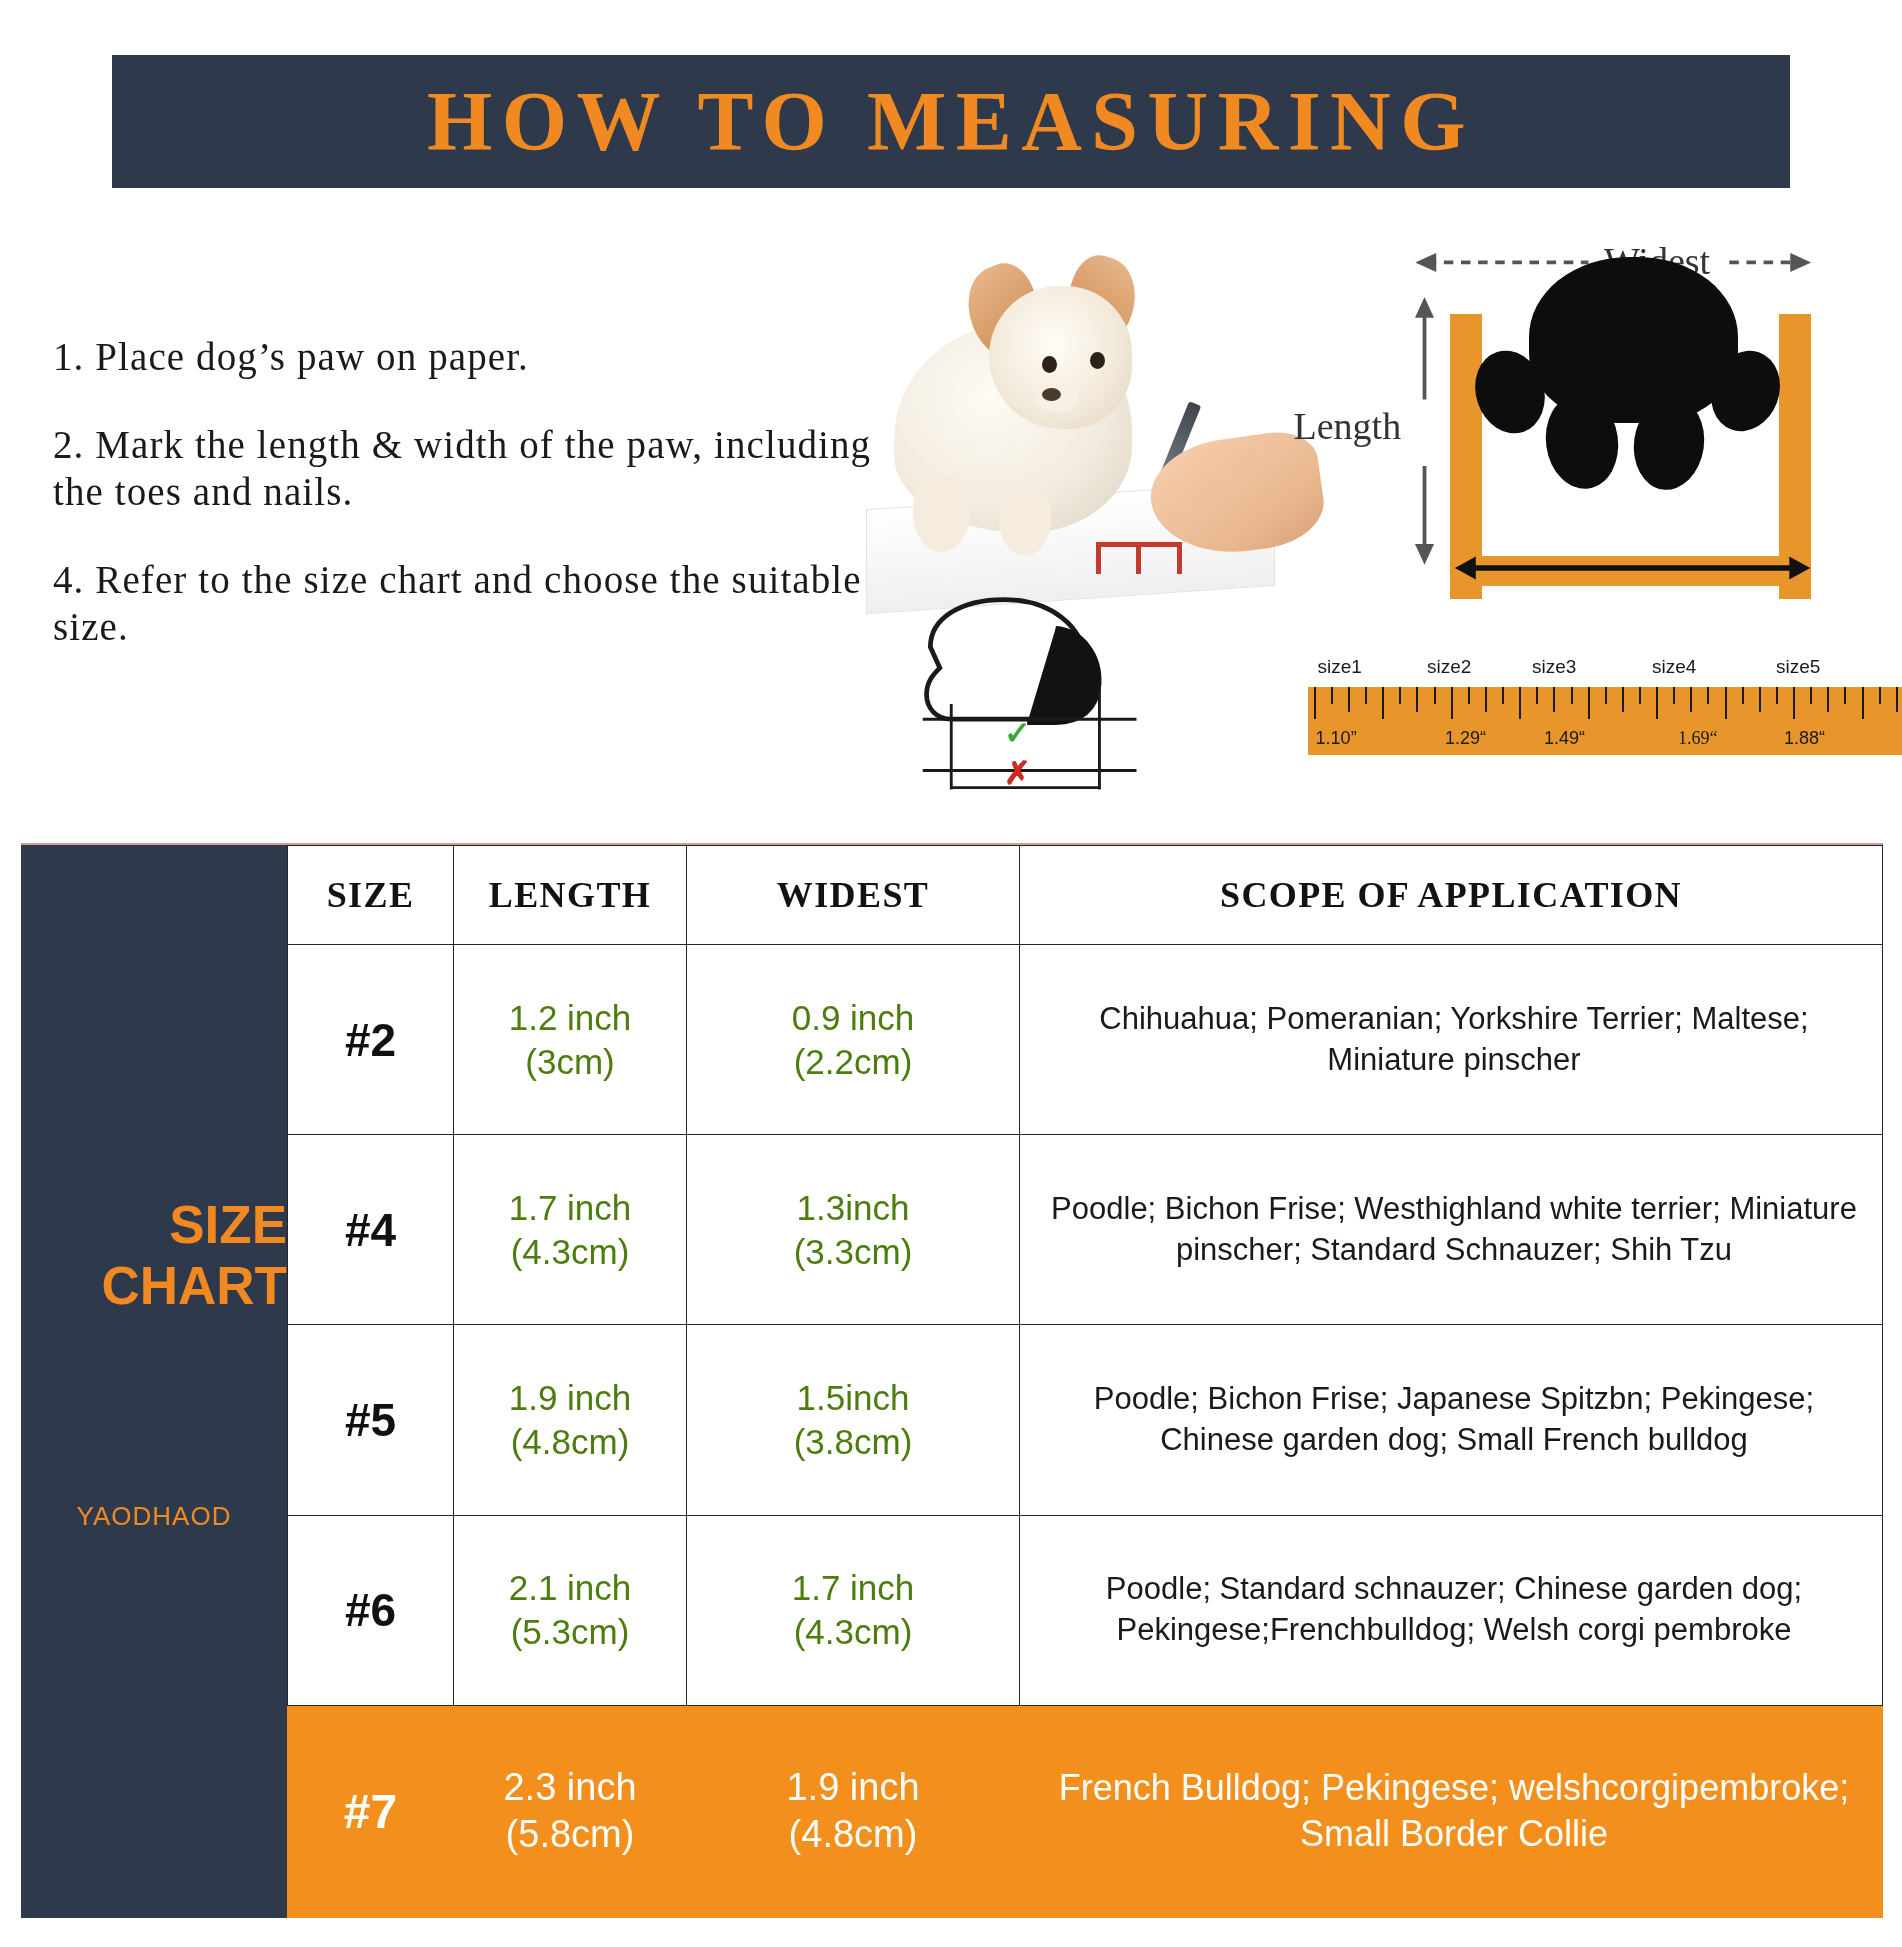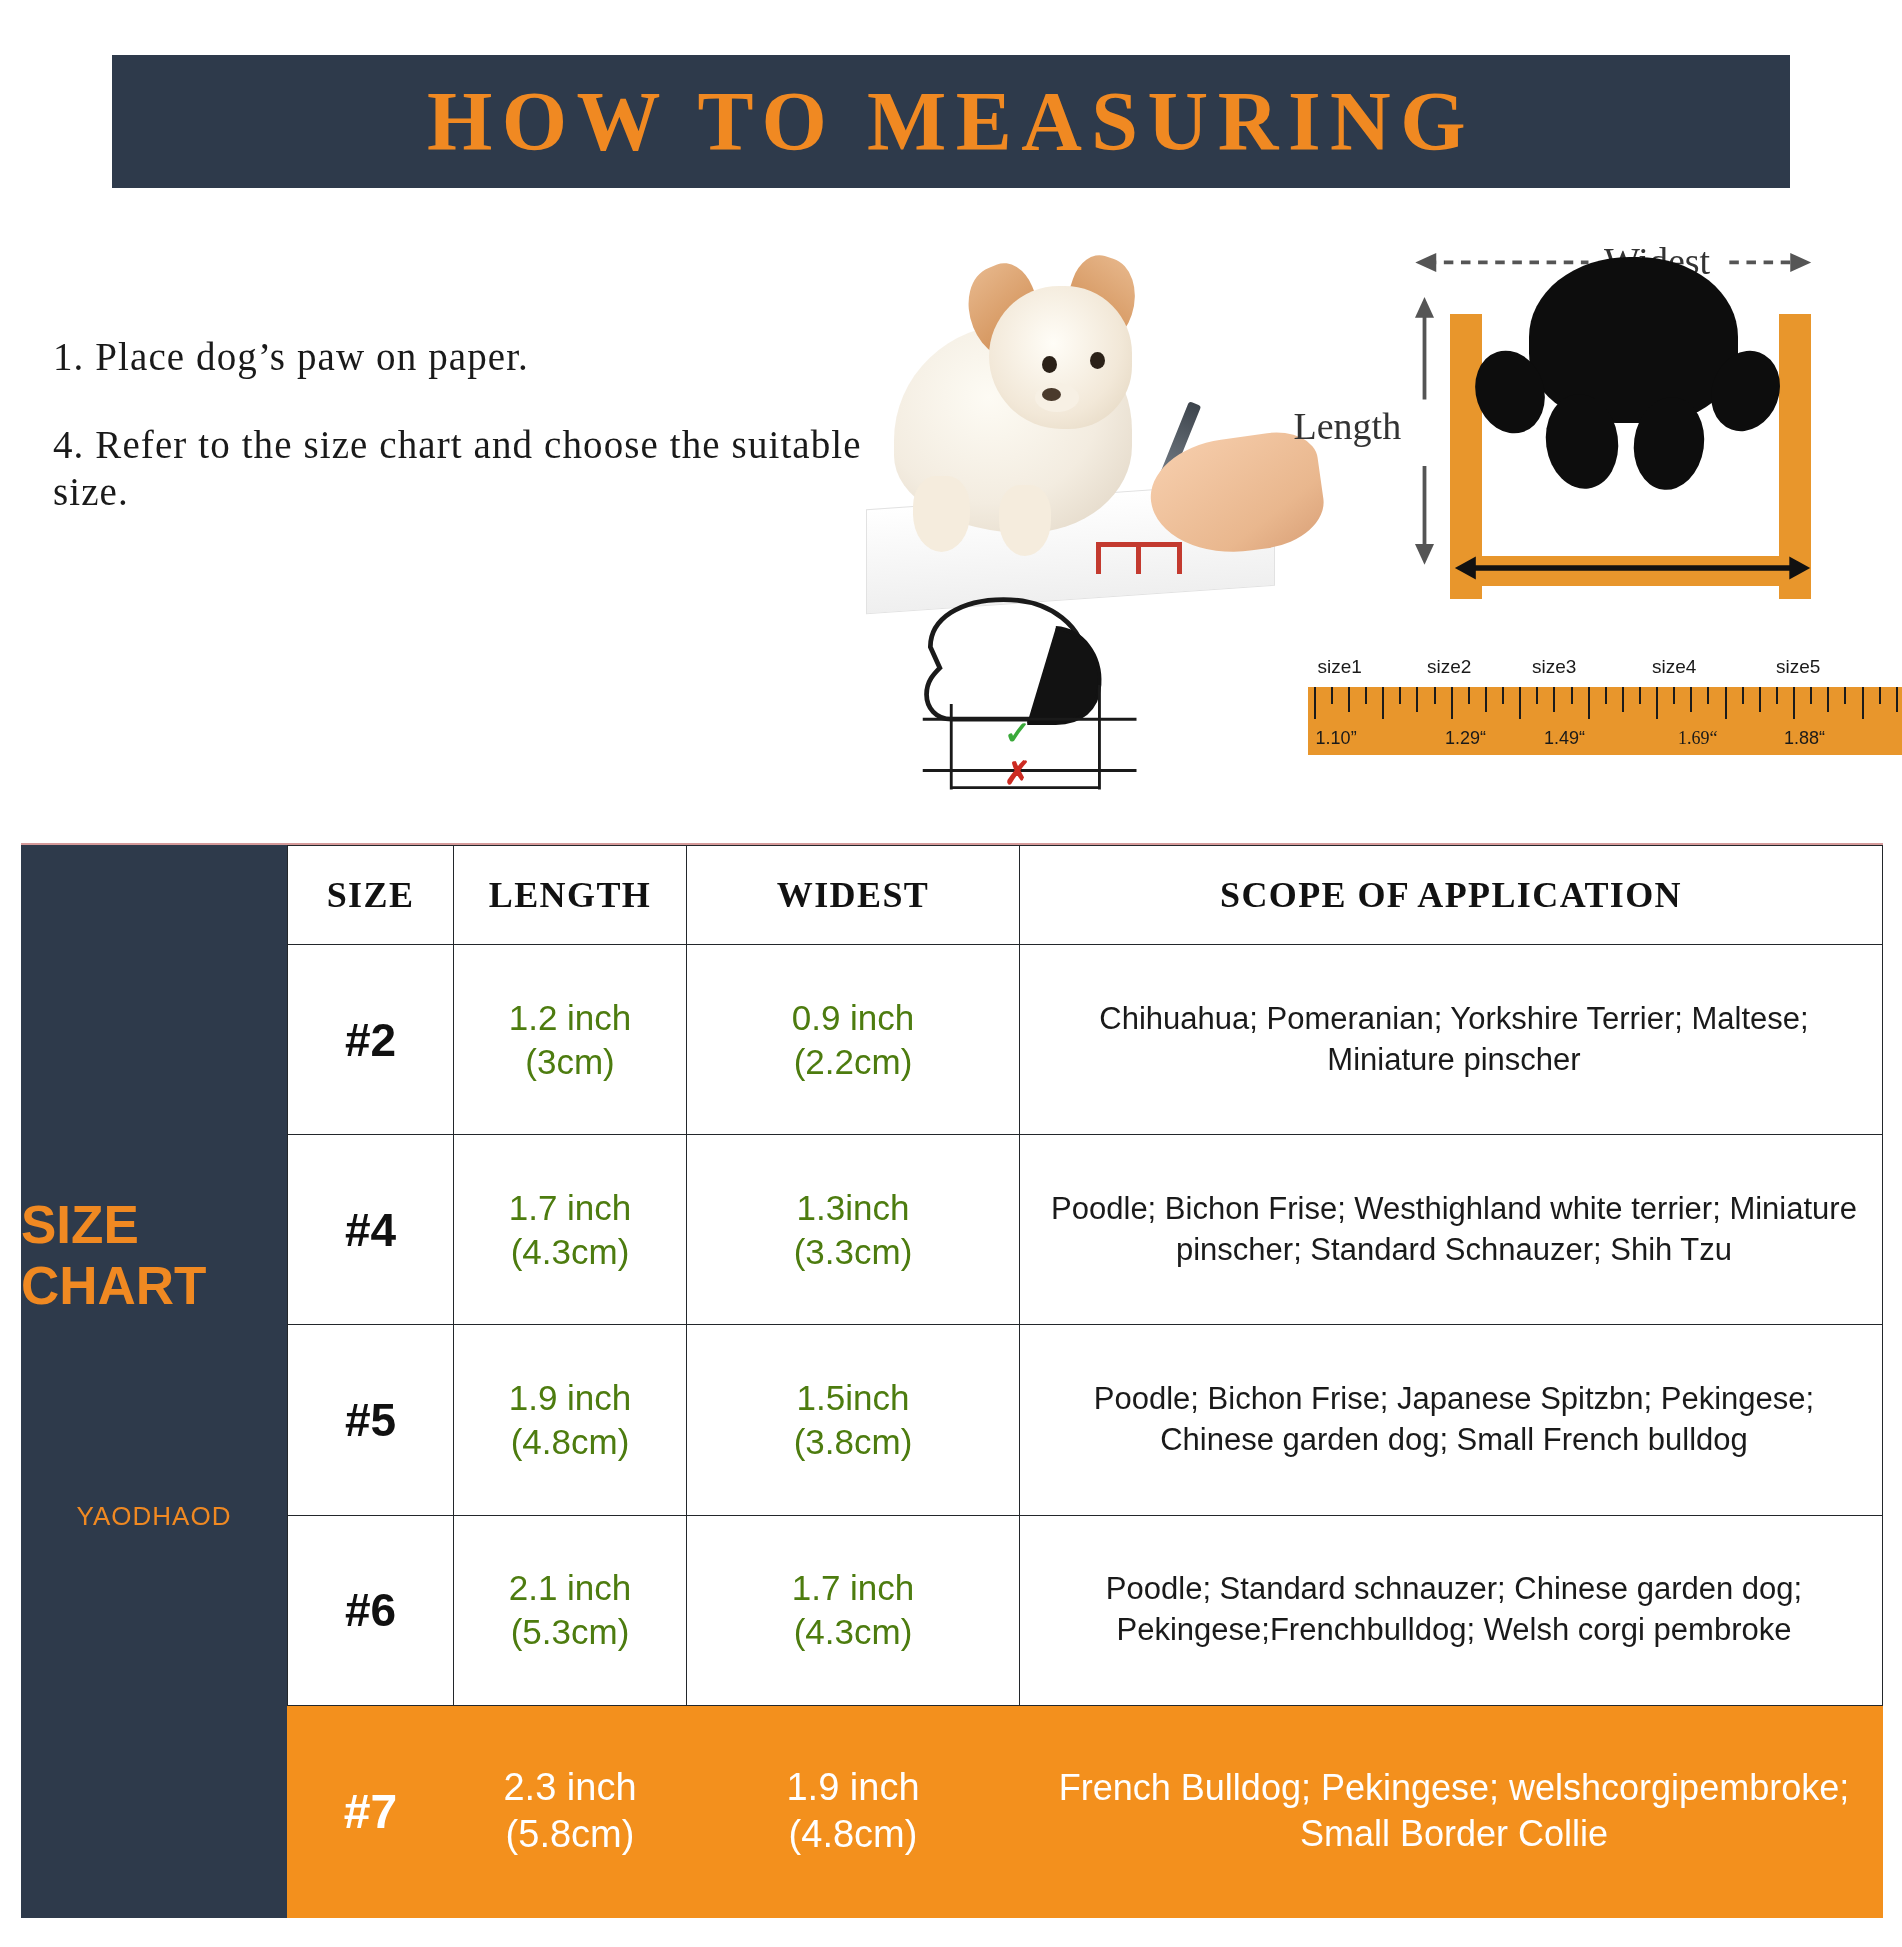--- a/index.html
+++ b/index.html
@@ -300,21 +300,21 @@
     width: 266px;
     background: #2e3a4b;
     position: relative;
     flex: 0 0 266px;
   }
   .chart-side-title {
     position: absolute;
     top: 350px;
     left: 0;
     width: 100%;
-    text-align: left;
+    text-align: right;
     color: #f08922;
     font-size: 53px;
     font-weight: bold;
     line-height: 1.15;
     font-family: "Liberation Sans", sans-serif;
   }
   .chart-side-brand {
     position: absolute;
     top: 656px;
     left: 0;
@@ -379,20 +379,21 @@
 </style>
 </head>
 <body>
 
 <div class="header-banner">
   <div class="header-title">HOW TO MEASURING</div>
 </div>
 
 <div class="instructions">
   <div class="instr-item">1. Place dog’s paw on paper.</div>
+  <div class="instr-item">2. Mark the length &amp; width of the paw, including the toes and nails.</div>
   <div class="instr-item">4. Refer to the size chart and choose the suitable size.</div>
 </div>
 
 <div class="photo-area">
   <div class="paper-sheet"></div>
   <div class="dog-body"></div>
   <div class="dog-leg" style="left:57px; top:219px; width:57px; height:76px;"></div>
   <div class="dog-leg" style="left:143px; top:228px; width:52px; height:71px;"></div>
   <div class="dog-ear-l"></div>
   <div class="dog-ear-r"></div>

